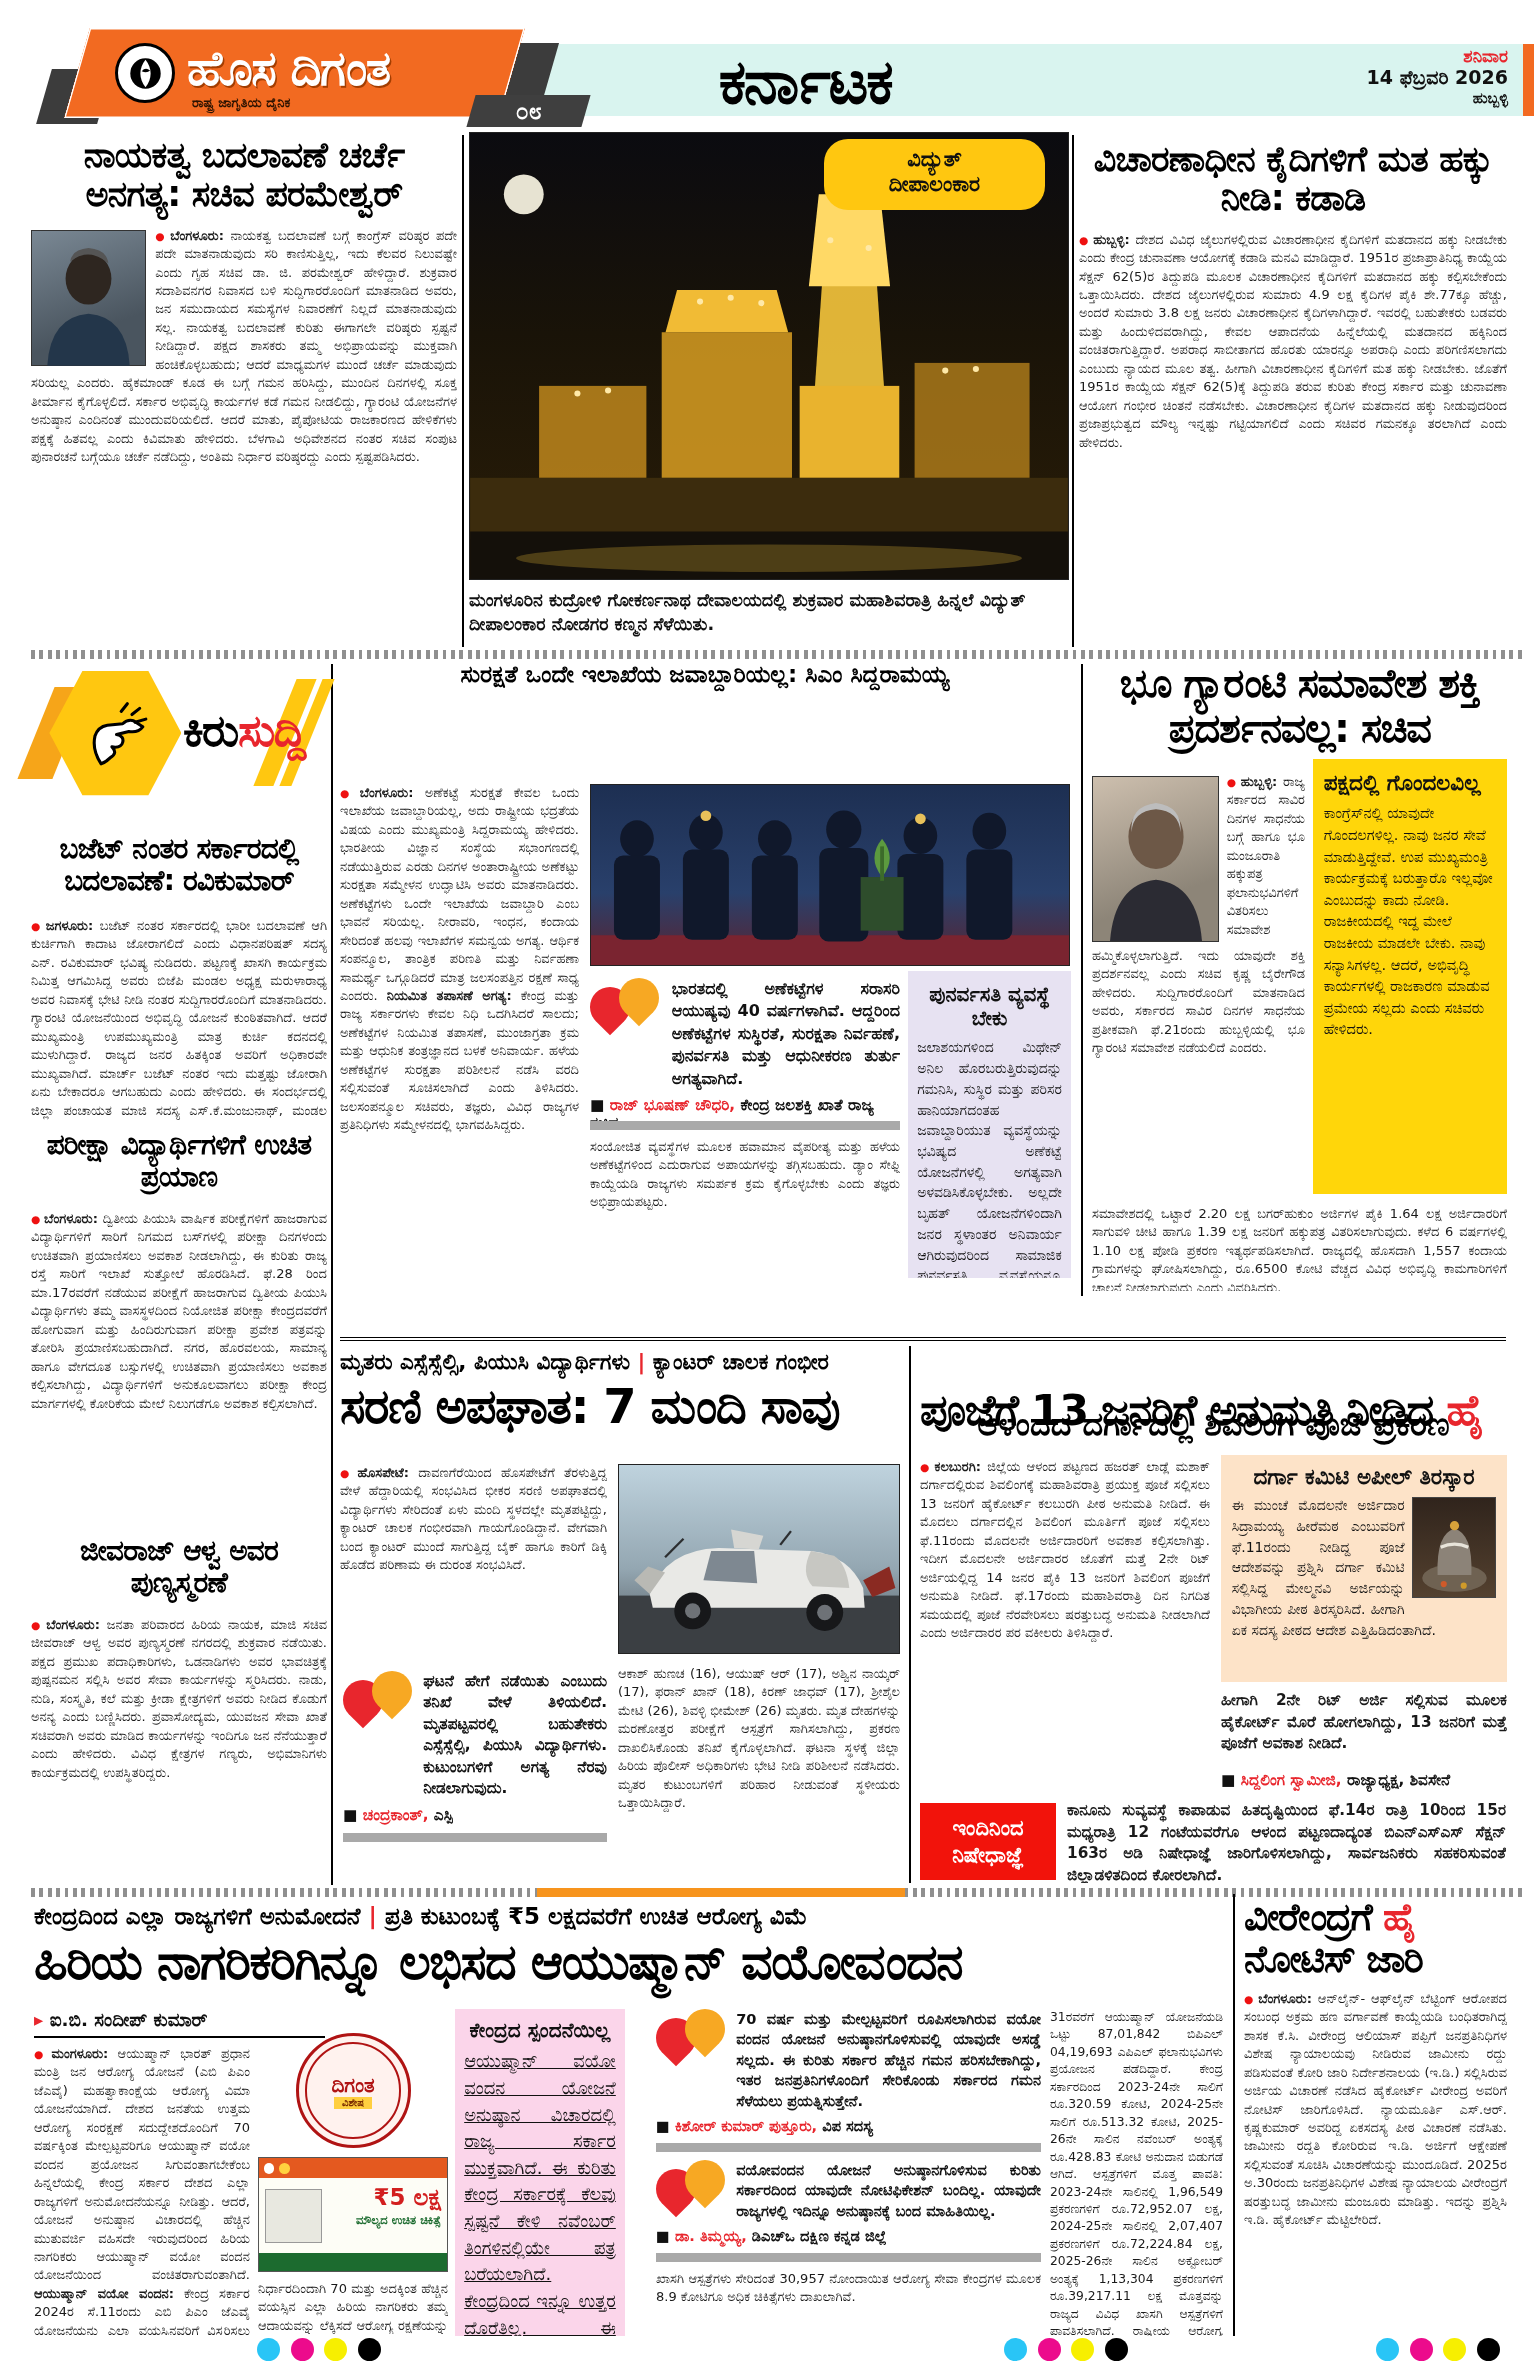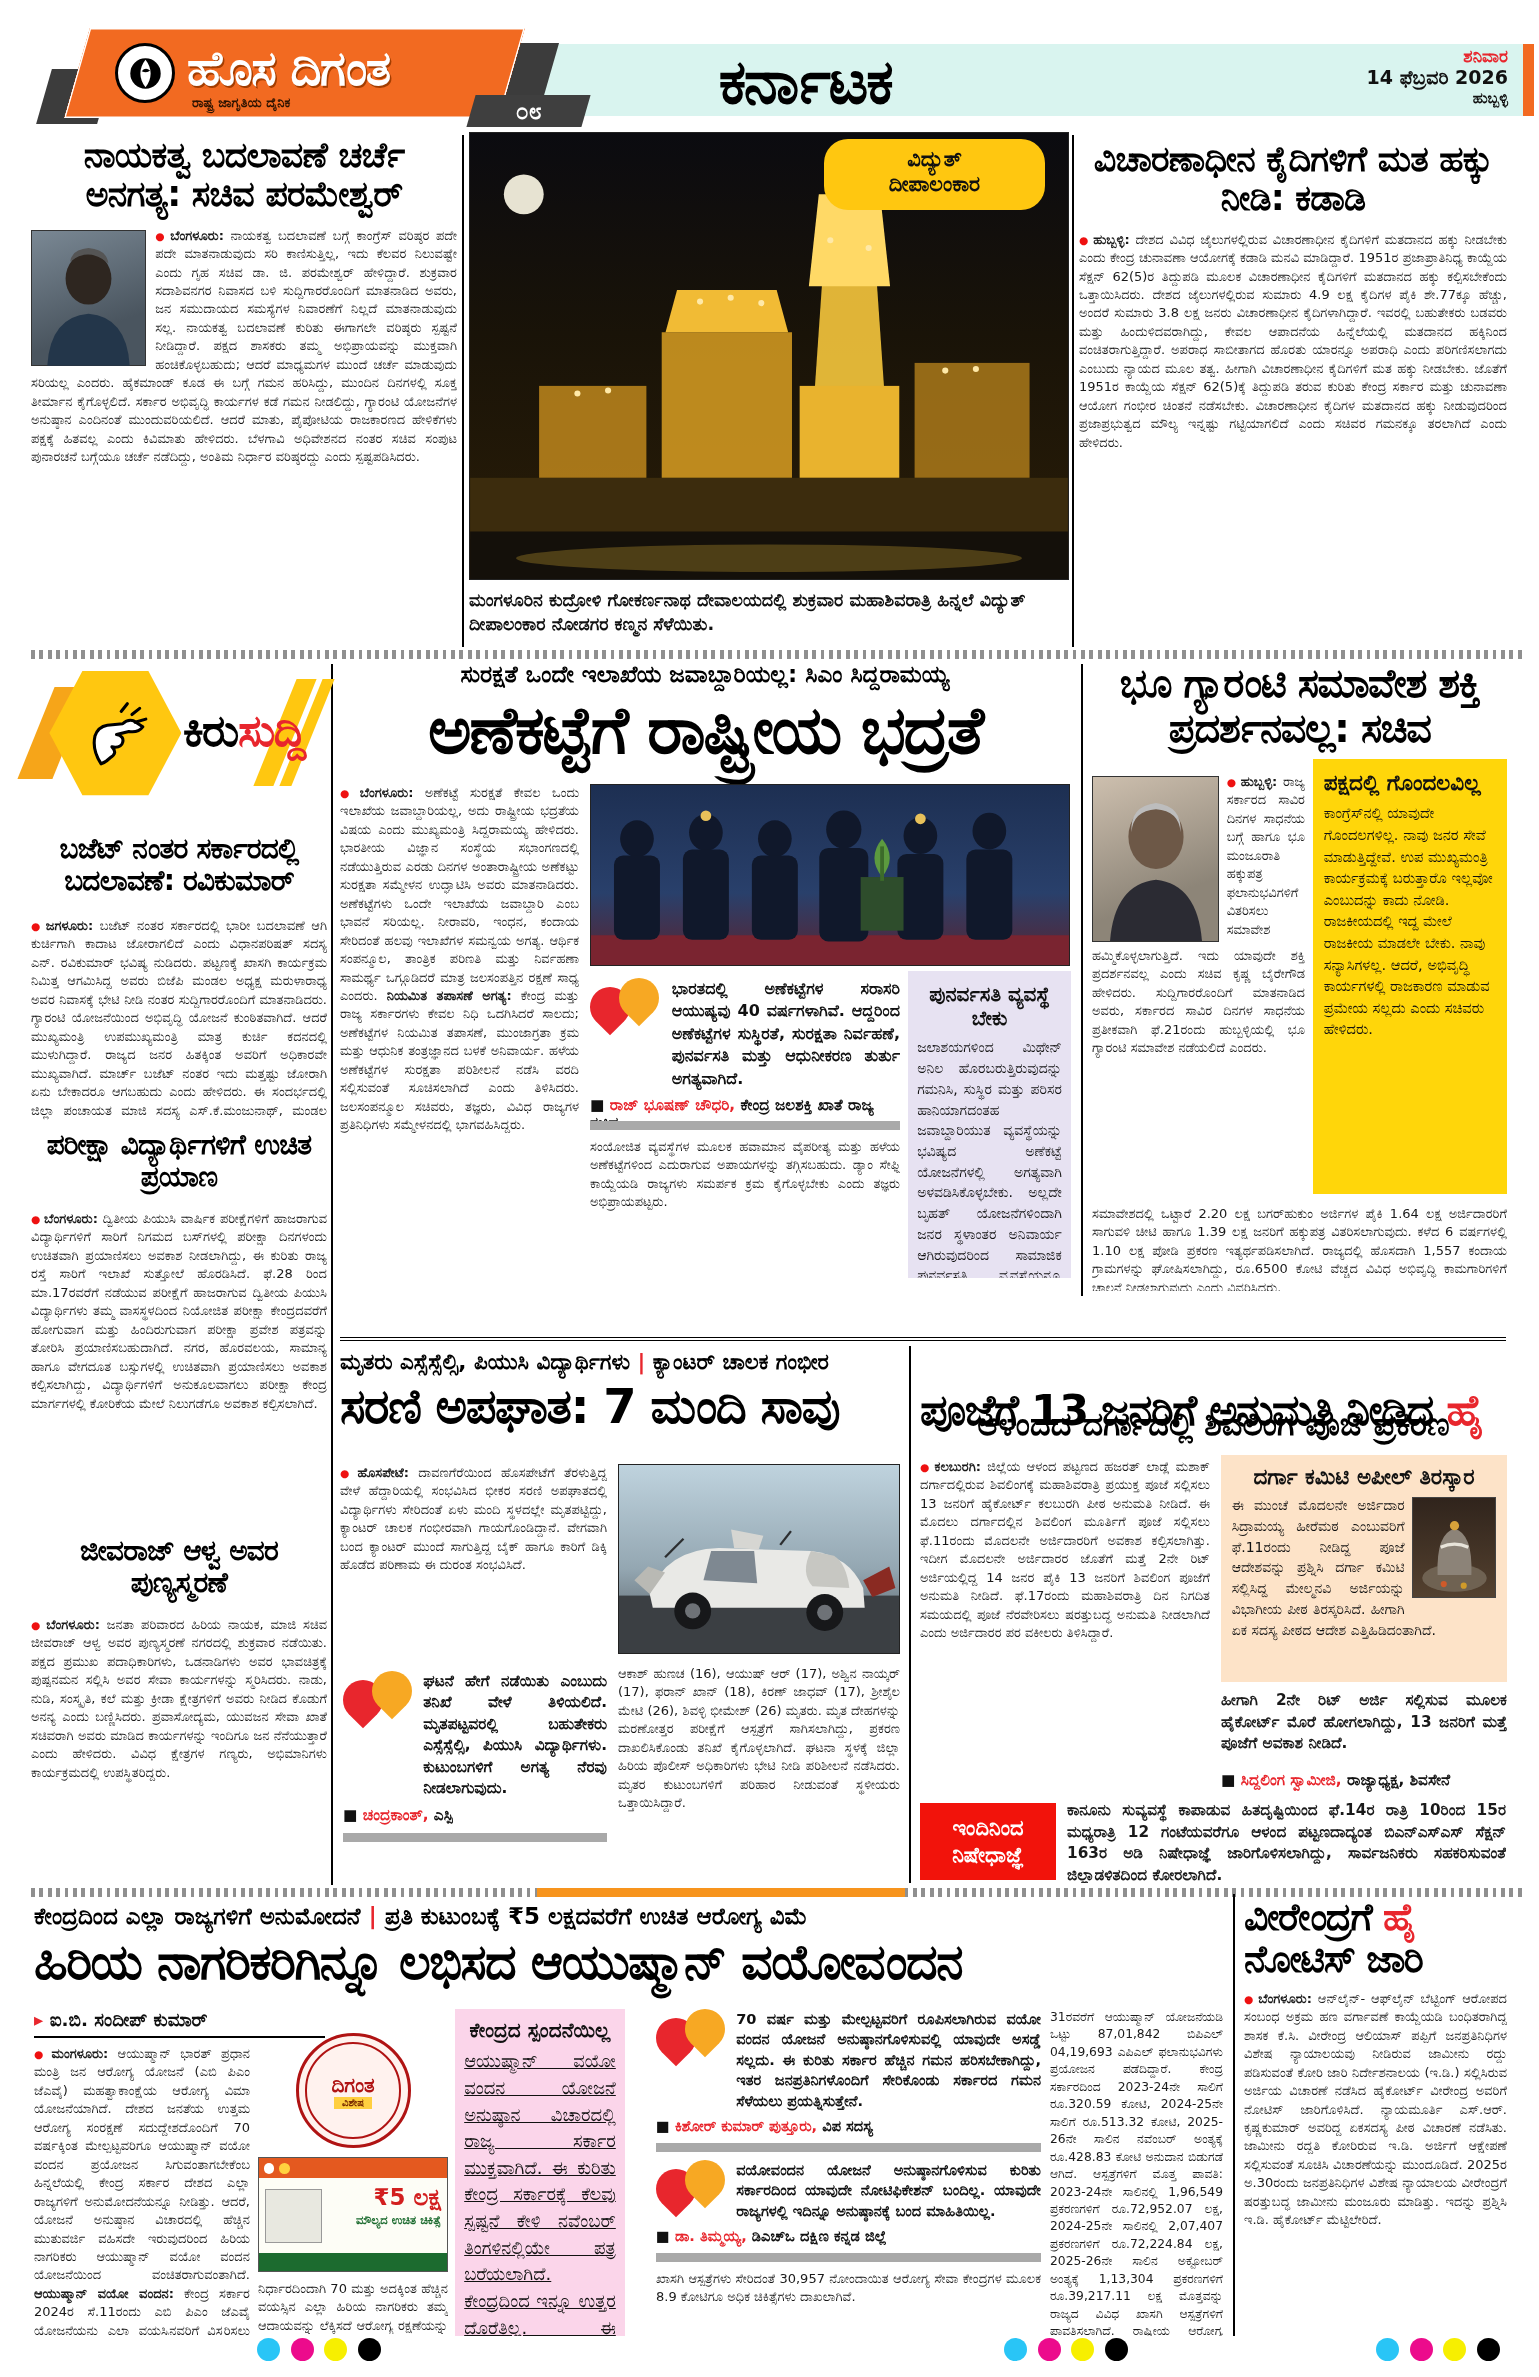--- a/index.html
+++ b/index.html
@@ -169,21 +169,20 @@
 
   <div class="abs headline center" style="left:31px;top:1535px;width:296px;font-size:28px;line-height:1.15;height:74px;overflow:hidden;">ಜೀವರಾಜ್ ಆಳ್ವ ಅವರ ಪುಣ್ಯಸ್ಮರಣೆ</div>
   <div class="abs body-text" style="left:31px;top:1616px;width:296px;height:265px;">
     <span class="bullet">●</span><span class="dl">ಬೆಂಗಳೂರು:</span>
     <span>ಜನತಾ ಪರಿವಾರದ ಹಿರಿಯ ನಾಯಕ, ಮಾಜಿ ಸಚಿವ ಜೀವರಾಜ್ ಆಳ್ವ ಅವರ ಪುಣ್ಯಸ್ಮರಣೆ ನಗರದಲ್ಲಿ ಶುಕ್ರವಾರ ನಡೆಯಿತು. ಪಕ್ಷದ ಪ್ರಮುಖ ಪದಾಧಿಕಾರಿಗಳು, ಒಡನಾಡಿಗಳು ಅವರ ಭಾವಚಿತ್ರಕ್ಕೆ ಪುಷ್ಪನಮನ ಸಲ್ಲಿಸಿ ಅವರ ಸೇವಾ ಕಾರ್ಯಗಳನ್ನು ಸ್ಮರಿಸಿದರು. ನಾಡು, ನುಡಿ, ಸಂಸ್ಕೃತಿ, ಕಲೆ ಮತ್ತು ಕ್ರೀಡಾ ಕ್ಷೇತ್ರಗಳಿಗೆ ಅವರು ನೀಡಿದ ಕೊಡುಗೆ ಅನನ್ಯ ಎಂದು ಬಣ್ಣಿಸಿದರು. ಪ್ರವಾಸೋದ್ಯಮ, ಯುವಜನ ಸೇವಾ ಖಾತೆ ಸಚಿವರಾಗಿ ಅವರು ಮಾಡಿದ ಕಾರ್ಯಗಳನ್ನು ಇಂದಿಗೂ ಜನ ನೆನೆಯುತ್ತಾರೆ ಎಂದು ಹೇಳಿದರು. ವಿವಿಧ ಕ್ಷೇತ್ರಗಳ ಗಣ್ಯರು, ಅಭಿಮಾನಿಗಳು ಕಾರ್ಯಕ್ರಮದಲ್ಲಿ ಉಪಸ್ಥಿತರಿದ್ದರು.</span>
   </div>
 
   <div class="abs vrule" style="left:1081px;top:664px;height:632px;"></div>
 
   <div class="abs kicker center" style="left:340px;top:661px;width:730px;font-size:23px;">ಸುರಕ್ಷತೆ ಒಂದೇ ಇಲಾಖೆಯ ಜವಾಬ್ದಾರಿಯಲ್ಲ: ಸಿಎಂ ಸಿದ್ದರಾಮಯ್ಯ</div>
-  <div class="abs headline center" style="left:340px;top:692px;width:730px;font-size:66px;font-weight:900;letter-spacing:-2.3px;">ಅಣೆಕಟ್ಟೆಗೆ ರಾಷ್ಟ್ರೀಯ ಭದ್ರತೆ</div>
 
   <div class="abs body-text" style="left:340px;top:784px;width:239px;height:494px;">
     <span class="bullet">●</span><span class="dl">ಬೆಂಗಳೂರು:</span>
     <span>ಅಣೆಕಟ್ಟೆ ಸುರಕ್ಷತೆ ಕೇವಲ ಒಂದು ಇಲಾಖೆಯ ಜವಾಬ್ದಾರಿಯಲ್ಲ, ಅದು ರಾಷ್ಟ್ರೀಯ ಭದ್ರತೆಯ ವಿಷಯ ಎಂದು ಮುಖ್ಯಮಂತ್ರಿ ಸಿದ್ದರಾಮಯ್ಯ ಹೇಳಿದರು. ಭಾರತೀಯ ವಿಜ್ಞಾನ ಸಂಸ್ಥೆಯ ಸಭಾಂಗಣದಲ್ಲಿ ನಡೆಯುತ್ತಿರುವ ಎರಡು ದಿನಗಳ ಅಂತಾರಾಷ್ಟ್ರೀಯ ಅಣೆಕಟ್ಟು ಸುರಕ್ಷತಾ ಸಮ್ಮೇಳನ ಉದ್ಘಾಟಿಸಿ ಅವರು ಮಾತನಾಡಿದರು. ಅಣೆಕಟ್ಟೆಗಳು ಒಂದೇ ಇಲಾಖೆಯ ಜವಾಬ್ದಾರಿ ಎಂಬ ಭಾವನೆ ಸರಿಯಲ್ಲ. ನೀರಾವರಿ, ಇಂಧನ, ಕಂದಾಯ ಸೇರಿದಂತೆ ಹಲವು ಇಲಾಖೆಗಳ ಸಮನ್ವಯ ಅಗತ್ಯ. ಆರ್ಥಿಕ ಸಂಪನ್ಮೂಲ, ತಾಂತ್ರಿಕ ಪರಿಣತಿ ಮತ್ತು ನಿರ್ವಹಣಾ ಸಾಮರ್ಥ್ಯ ಒಗ್ಗೂಡಿದರೆ ಮಾತ್ರ ಜಲಸಂಪತ್ತಿನ ರಕ್ಷಣೆ ಸಾಧ್ಯ ಎಂದರು.</span>
     <b>ನಿಯಮಿತ ತಪಾಸಣೆ ಅಗತ್ಯ:</b>
     <span>ಕೇಂದ್ರ ಮತ್ತು ರಾಜ್ಯ ಸರ್ಕಾರಗಳು ಕೇವಲ ನಿಧಿ ಒದಗಿಸಿದರೆ ಸಾಲದು; ಅಣೆಕಟ್ಟೆಗಳ ನಿಯಮಿತ ತಪಾಸಣೆ, ಮುಂಜಾಗ್ರತಾ ಕ್ರಮ ಮತ್ತು ಆಧುನಿಕ ತಂತ್ರಜ್ಞಾನದ ಬಳಕೆ ಅನಿವಾರ್ಯ. ಹಳೆಯ ಅಣೆಕಟ್ಟೆಗಳ ಸುರಕ್ಷತಾ ಪರಿಶೀಲನೆ ನಡೆಸಿ ವರದಿ ಸಲ್ಲಿಸುವಂತೆ ಸೂಚಿಸಲಾಗಿದೆ ಎಂದು ತಿಳಿಸಿದರು. ಜಲಸಂಪನ್ಮೂಲ ಸಚಿವರು, ತಜ್ಞರು, ವಿವಿಧ ರಾಜ್ಯಗಳ ಪ್ರತಿನಿಧಿಗಳು ಸಮ್ಮೇಳನದಲ್ಲಿ ಭಾಗವಹಿಸಿದ್ದರು.</span>
   </div>
 
   <div class="abs photo" style="left:590px;top:784px;width:480px;height:182px;background:linear-gradient(180deg,#1d2f52 0%,#29406b 60%,#5a2330 100%);">
     <svg width="478" height="181" viewBox="0 0 624 236">

